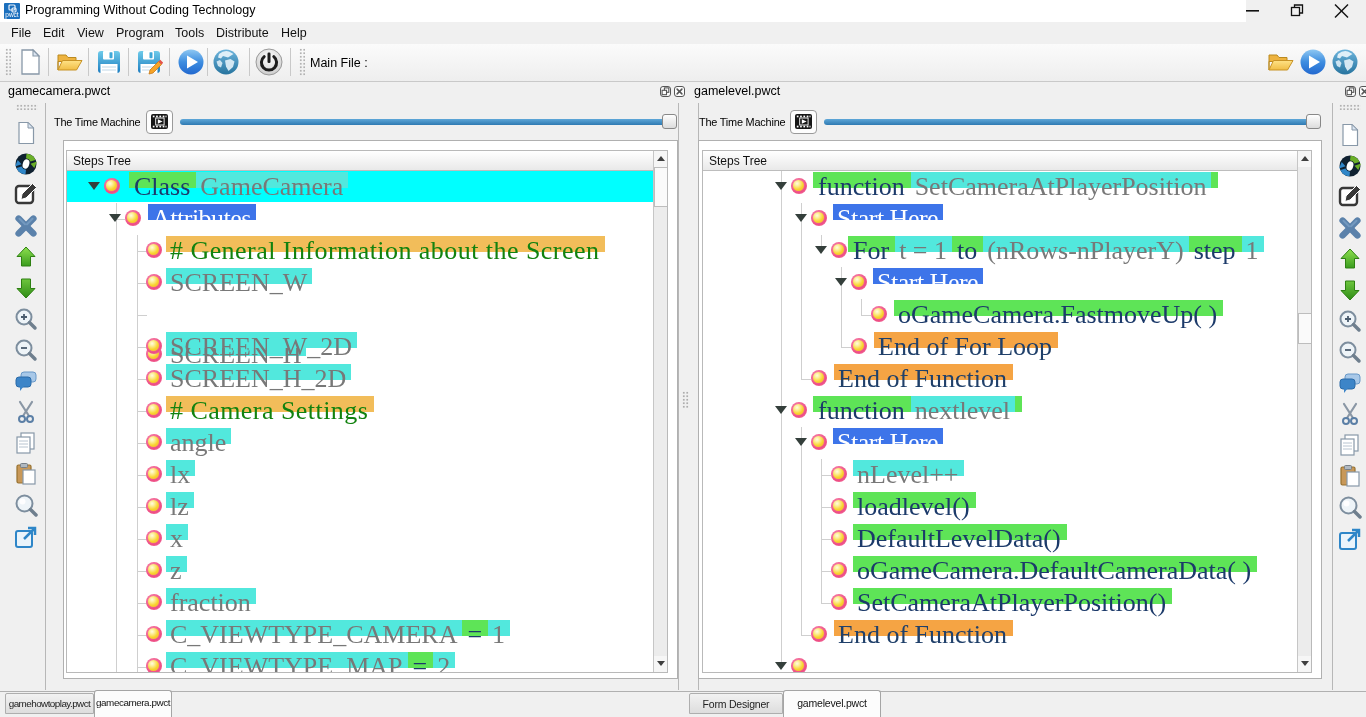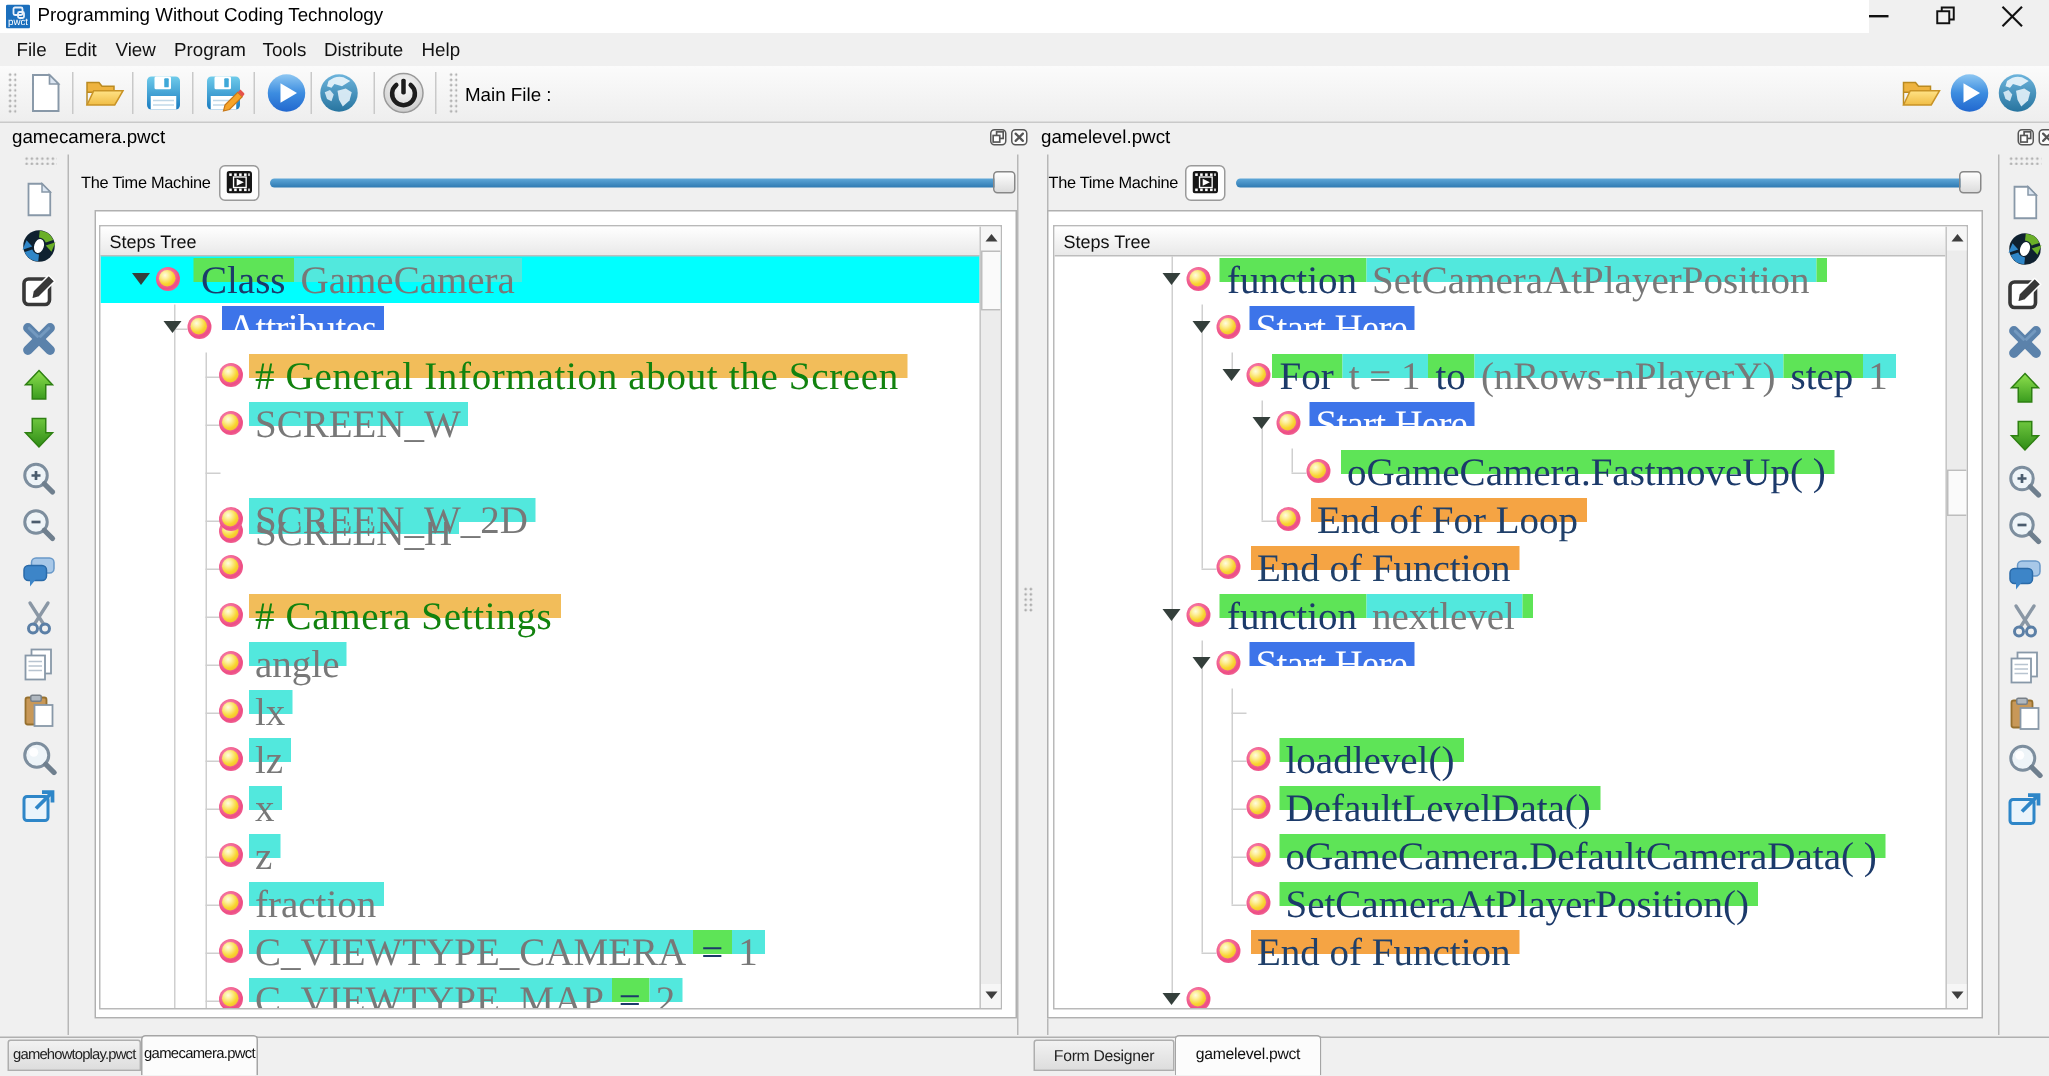--- a/index.html
+++ b/index.html
@@ -293,20 +293,21 @@
 <div class="a trow" style="left:0;top:147px;width:100%;margin-top:40px;">
       <div class="a orb" style="left:79px"></div>
       <div class="a txt" style="left:99px"><span class="seg id">SCREEN_H</span></div>
     </div>
 <div class="a trow" style="left:0;top:179px;width:100%;">
       <div class="a orb" style="left:79px"></div>
       <div class="a txt" style="left:99px"><span class="seg id">SCREEN_W_2D</span></div>
     </div>
 <div class="a trow" style="left:0;top:211px;width:100%;">
       <div class="a orb" style="left:79px"></div>
+      <div class="a txt" style="left:99px"><span class="seg id">SCREEN_H_2D</span></div>
     </div>
 <div class="a trow" style="left:0;top:243px;width:100%;">
       <div class="a orb" style="left:79px"></div>
       <div class="a txt" style="left:99px"><span class="seg cm"># Camera Settings</span></div>
     </div>
 <div class="a trow" style="left:0;top:275px;width:100%;">
       <div class="a orb" style="left:79px"></div>
       <div class="a txt" style="left:99px"><span class="seg id">angle</span></div>
     </div>
 <div class="a trow" style="left:0;top:307px;width:100%;">
@@ -400,20 +401,24 @@
 <div class="a trow" style="left:0;top:243px;width:100%;">
       <div class="a tri" style="left:72px"></div>
       <div class="a orb" style="left:88px"></div>
       <div class="a txt" style="left:110px"><span class="seg kw">function</span><span class="seg id">nextlevel</span><span class="seg kw" style="width:7px;padding:0"></span></div>
     </div>
 <div class="a trow" style="left:0;top:275px;width:100%;">
       <div class="a tri" style="left:92px"></div>
       <div class="a orb" style="left:108px"></div>
       <div class="a txt" style="left:130px"><span class="seg blu">Start Here</span></div>
     </div>
+<div class="a trow" style="left:0;top:307px;width:100%;">
+      <div class="a orb" style="left:128px"></div>
+      <div class="a txt" style="left:150px"><span class="seg id">nLevel++</span></div>
+    </div>
 <div class="a trow" style="left:0;top:339px;width:100%;">
       <div class="a orb" style="left:128px"></div>
       <div class="a txt" style="left:150px"><span class="seg call">loadlevel()</span></div>
     </div>
 <div class="a trow" style="left:0;top:371px;width:100%;">
       <div class="a orb" style="left:128px"></div>
       <div class="a txt" style="left:150px"><span class="seg call">DefaultLevelData()</span></div>
     </div>
 <div class="a trow" style="left:0;top:403px;width:100%;">
       <div class="a orb" style="left:128px"></div>

